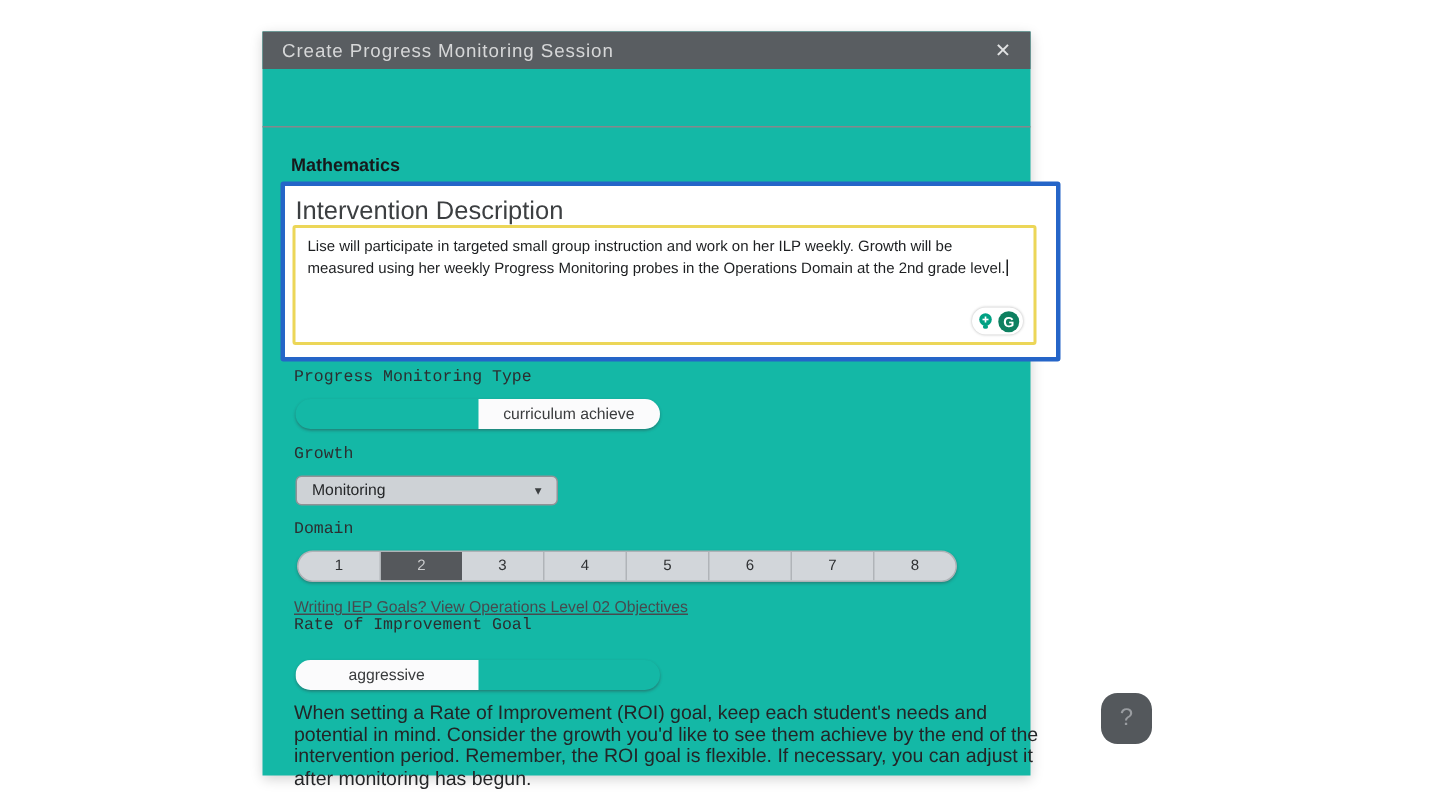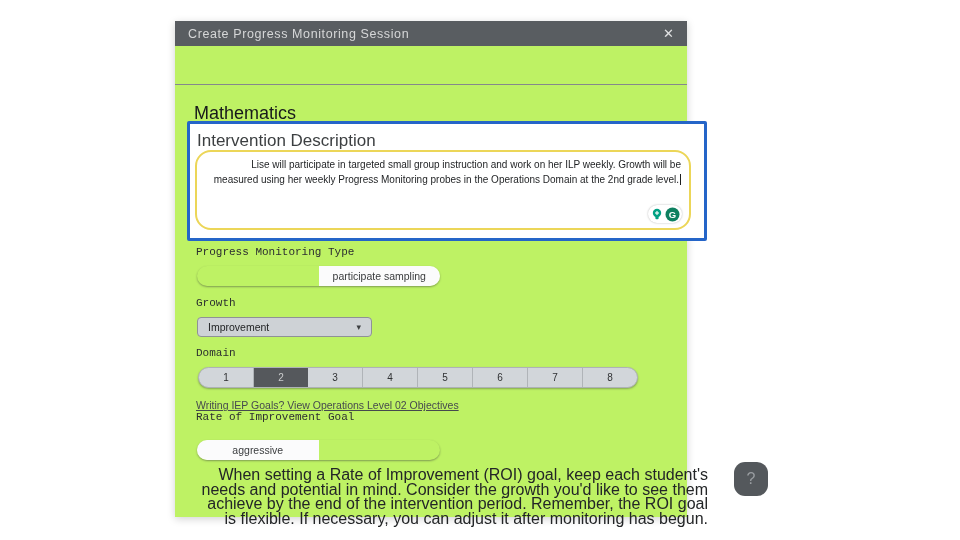--- a/index.html
+++ b/index.html
@@ -4,49 +4,49 @@
 <style>
   html,body{margin:0;padding:0;}
   body{
     width:960px;height:540px;background:#ffffff;
     font-family:"Liberation Sans",sans-serif;
     position:relative;overflow:hidden;
     -webkit-font-smoothing:antialiased;
   }
   .modal{
     position:absolute;left:175px;top:21px;width:512px;height:496px;
-    background:#bef264;box-shadow:0 2px 8px rgba(0,0,0,0.18);text-align:right;
+    background:#14b8a6;box-shadow:0 2px 8px rgba(0,0,0,0.18);
   }
   .modal-header{
     position:absolute;left:0;top:0;width:100%;height:25px;
     background:#595d61;display:flex;align-items:center;
     box-sizing:border-box;padding:0 13px;
   }
   .modal-title{
     color:#d6d7d8;font-size:12.5px;letter-spacing:0.6px;font-weight:400;
   }
   .close{
     margin-left:auto;color:#e2e3e4;font-size:13px;cursor:pointer;line-height:1;
   }
   .divider{
     position:absolute;left:0;top:63px;width:100%;height:1px;background:#85888c;
   }
   .subject{
-    position:absolute;left:19px;top:82px;font-size:18px;font-weight:normal;color:#17191b;
+    position:absolute;left:19px;top:82px;font-size:12px;font-weight:bold;color:#17191b;
   }
   .blue-box{
     position:absolute;left:12px;top:100px;width:520px;height:120px;
     box-sizing:border-box;border:3px solid #2565c8;background:#ffffff;border-radius:2px;
   }
   .field-label{
     position:absolute;left:7px;top:7px;font-size:17px;color:#3c3f41;
   }
   .textarea{
     position:absolute;left:5px;top:26px;width:496px;height:80px;
-    box-sizing:border-box;border:2px solid #ecd658;border-radius:16px;background:#ffffff;
+    box-sizing:border-box;border:2px solid #ecd658;border-radius:2px;background:#ffffff;
     padding:5px 8px;font-size:10px;line-height:15px;color:#1d1f21;cursor:text;
   }
   .caret{
     display:inline-block;width:1px;height:11px;background:#1d1f21;
     vertical-align:-2px;margin-left:1px;
   }
   .gm-wrap{
     position:absolute;right:7px;bottom:5px;width:34px;height:18px;background:#ffffff;
     border-radius:9px;box-shadow:0 0 2px rgba(0,0,0,0.3);
     display:flex;align-items:center;justify-content:center;gap:2px;cursor:pointer;
@@ -81,21 +81,21 @@
     font-size:10px;color:#2f3133;border-right:1px solid #b0b4b8;
   }
   .level-pill .seg:last-child{border-right:none;}
   .level-pill .seg.sel{background:#55585c;color:#cbccce;border-right:none;}
   .obj-link{
     position:absolute;left:21px;top:378px;font-size:10.5px;color:#464a4e;
     text-decoration:underline;cursor:pointer;
   }
   .roi-help{
     position:absolute;left:21px;top:447px;width:512px;
-    font-size:16px;line-height:14.5px;color:#232527;
+    font-size:13px;line-height:14.5px;color:#232527;
   }
   .help-btn{
     position:absolute;left:559px;top:441px;width:34px;height:34px;border-radius:11px;
     background:#54585c;display:flex;align-items:center;justify-content:center;
     color:#9a9da1;font-size:16px;cursor:pointer;
   }
 </style>
 </head>
 <body>
 
@@ -125,26 +125,26 @@
           <circle cx="7.5" cy="7.5" r="7" fill="#0e8060"></circle>
           <text x="7.5" y="10.8" text-anchor="middle" font-family="Liberation Sans, sans-serif" font-size="9.5" font-weight="bold" fill="#ffffff">G</text>
         </svg>
       </div>
     </div>
   </div>
 
   <div class="sec-label" style="top:225px">Progress Monitoring Type</div>
   <div class="toggle" style="top:245px">
     <div class="opt sel">domain based</div>
-    <div class="opt unsel">participate sampling</div>
+    <div class="opt unsel">curriculum achieve</div>
   </div>
 
   <div class="sec-label" style="top:276px">Growth</div>
   <div class="dropdown">
-    <span>Improvement</span>
+    <span>Monitoring</span>
     <span class="dd-arrow">▾</span>
   </div>
 
   <div class="sec-label" style="top:326px">Domain</div>
   <div class="level-pill">
     <div class="seg">1</div>
     <div class="seg sel">2</div>
     <div class="seg">3</div>
     <div class="seg">4</div>
     <div class="seg">5</div>

